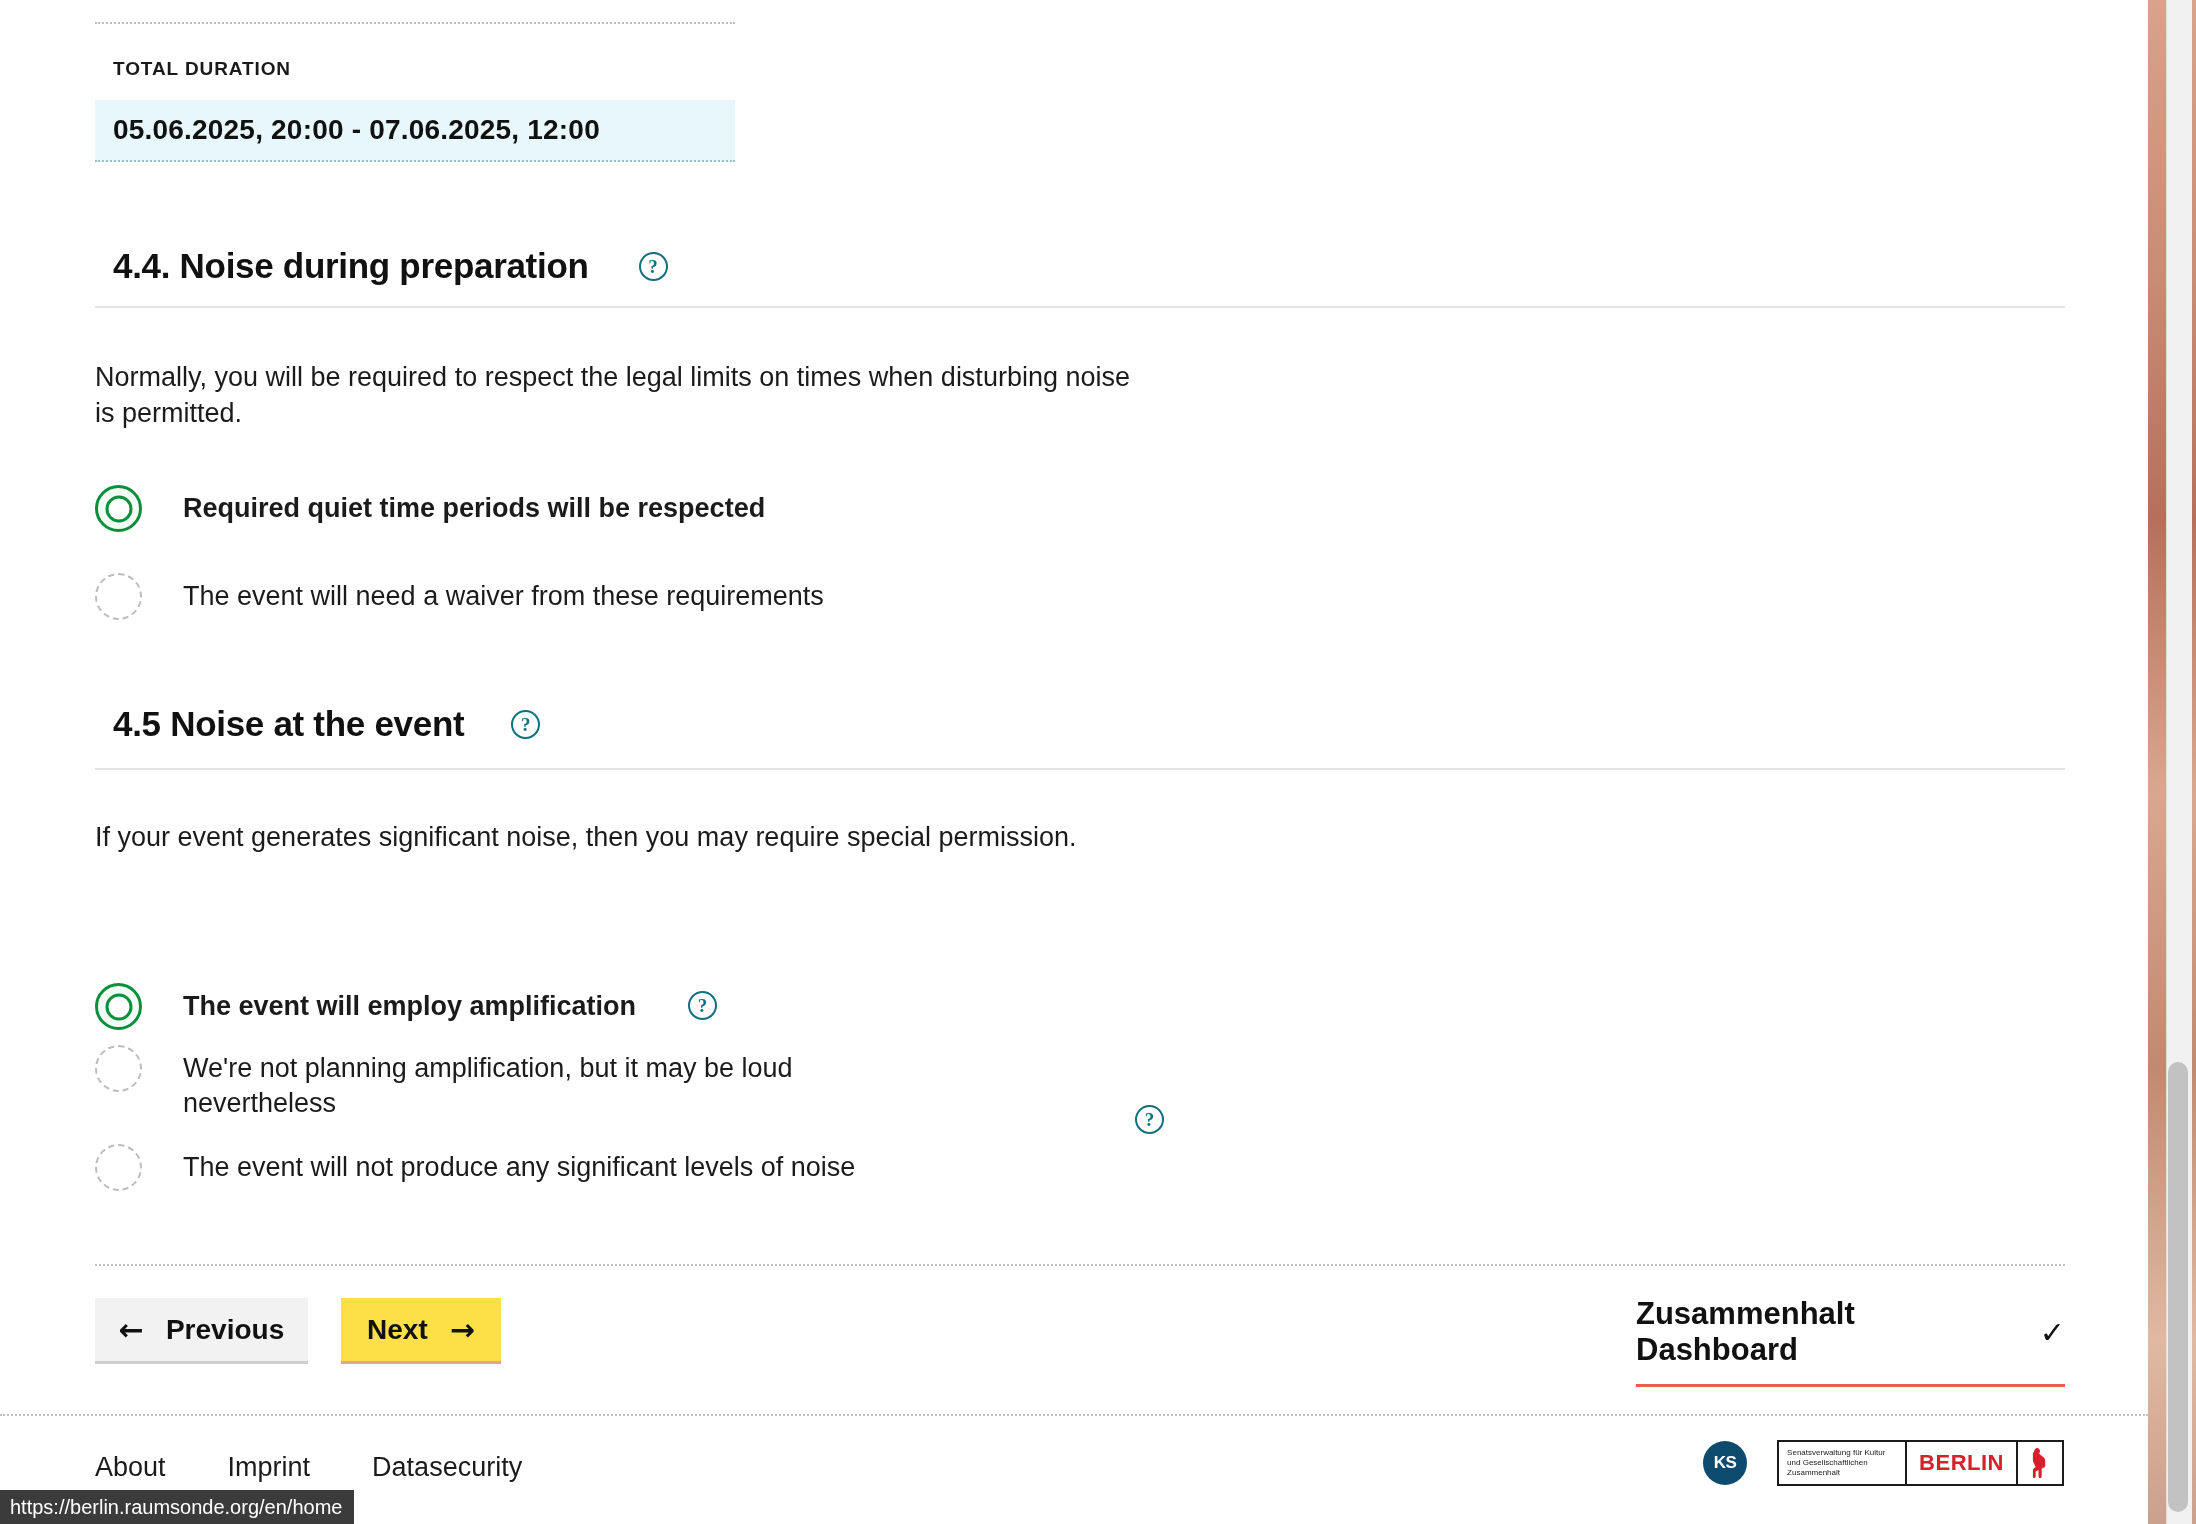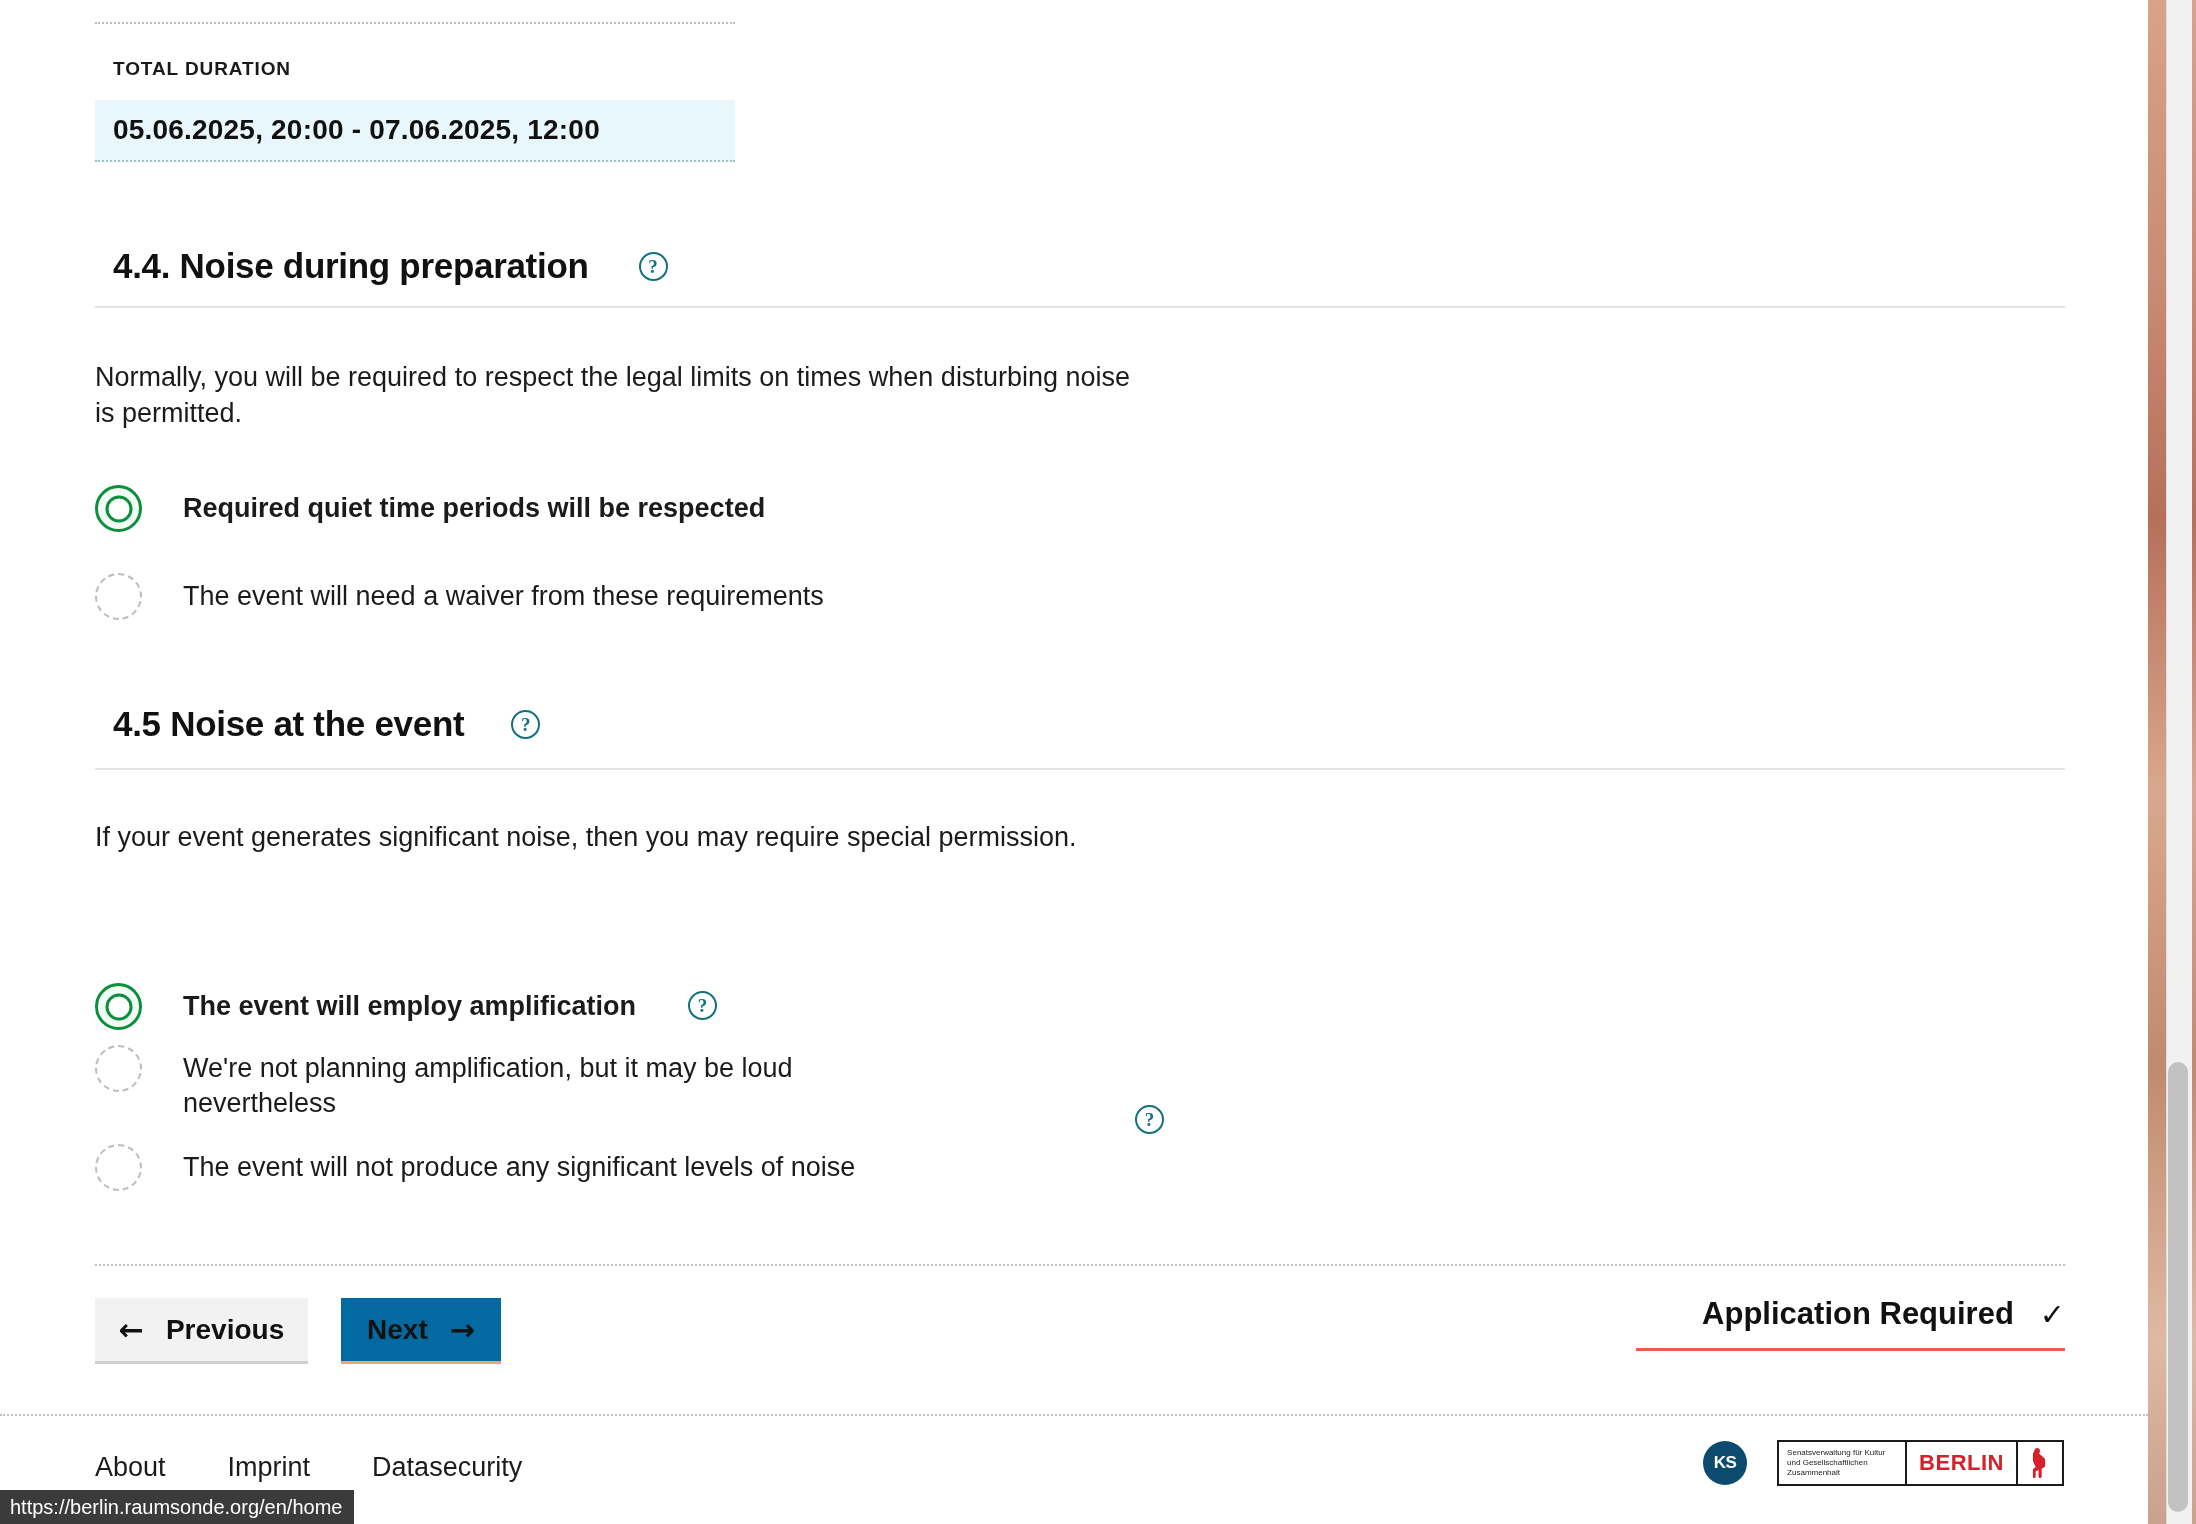--- a/index.html
+++ b/index.html
@@ -166,21 +166,21 @@
   }
   .btn-prev {
     left: 95px; top: 1298px;
     width: 213px;
     background: #f2f2f2;
     border-bottom: 3px solid #cfcfcf;
   }
   .btn-next {
     left: 341px; top: 1298px;
     width: 160px;
-    background: #0369a1;
+    background: #fde047;
     border-bottom: 3px solid #e6a392;
   }
   .arrow {
     font-size: 30px;
     line-height: 1;
     font-family: "DejaVu Sans", sans-serif;
   }
 
   .dashboard {
     position: absolute;
@@ -378,21 +378,21 @@
       <span class="arrow">←</span>
       <span>Previous</span>
     </button>
 
     <button class="btn btn-next">
       <span>Next</span>
       <span class="arrow">→</span>
     </button>
 
     <div class="dashboard">
-      <span class="label">Application Required</span>
+      <span class="label">Zusammenhalt Dashboard</span>
       <span class="check">✓</span>
     </div>
 
     <div class="footer-rule"></div>
     <div class="footer-links">
       <a href="#">About</a>
       <a href="#">Imprint</a>
       <a href="#">Datasecurity</a>
     </div>
 

